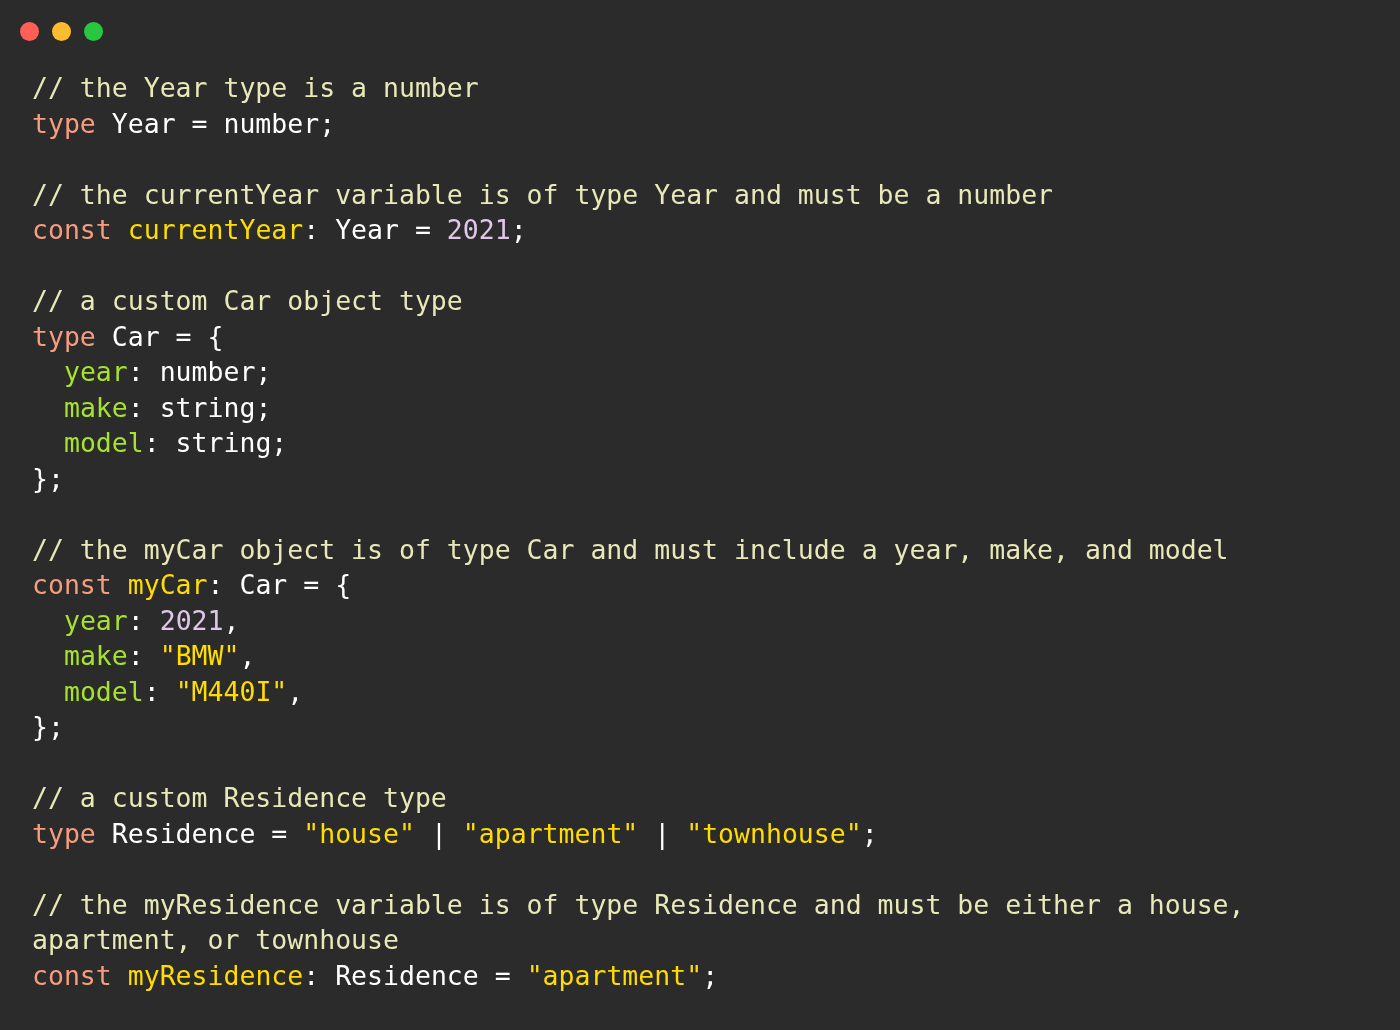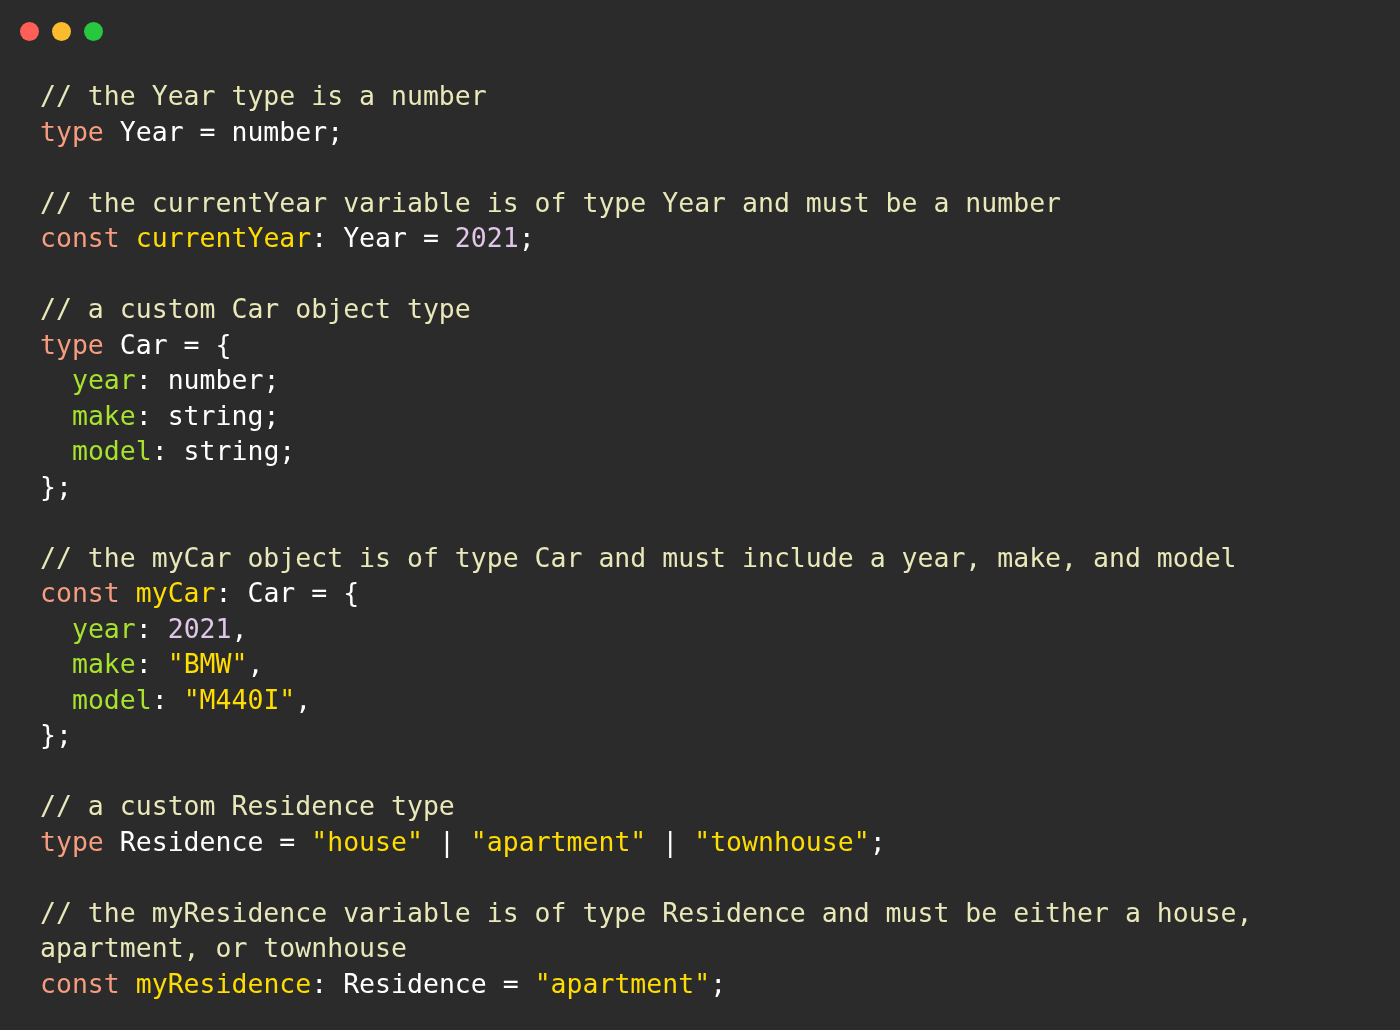--- a/index.html
+++ b/index.html
@@ -47,21 +47,21 @@
   .dot-close  { background: #FF5F57; }
   .dot-min    { background: #FDBC2E; }
   .dot-max    { background: #27C83F; }
 
   
   #code-area {
     padding: 0 22px 0 24px;
     box-sizing: border-box;
   }
   pre#code-block {
-    margin: 16px;
+    margin: 8px;
     font-family: "DejaVu Sans Mono", monospace;
     font-size: 26.5px;
     line-height: 35.5px;
     color: #FFFFFF;
     white-space: pre-wrap;
     word-break: break-word;
     letter-spacing: 0;
     -webkit-font-smoothing: antialiased;
   }
 

